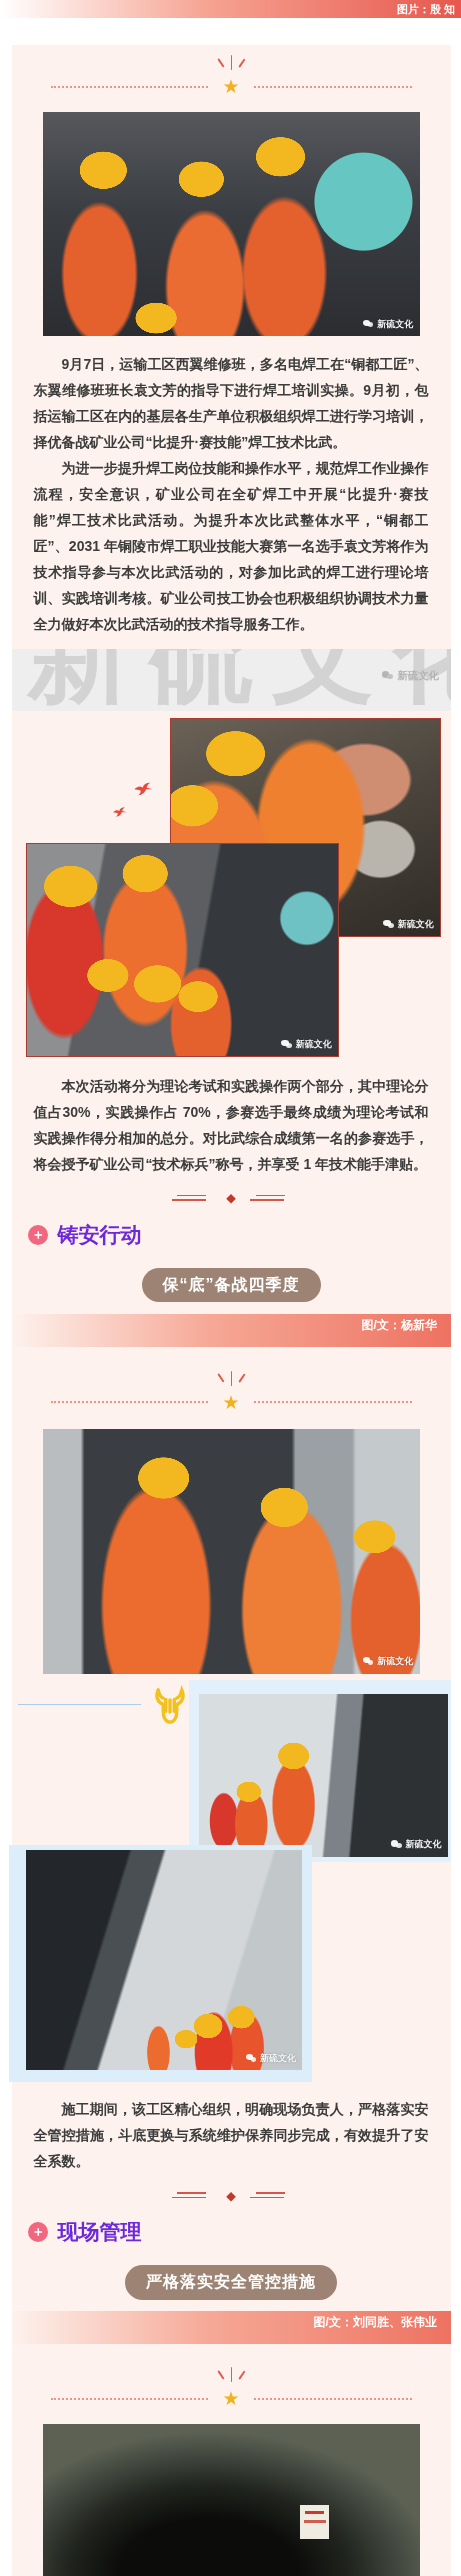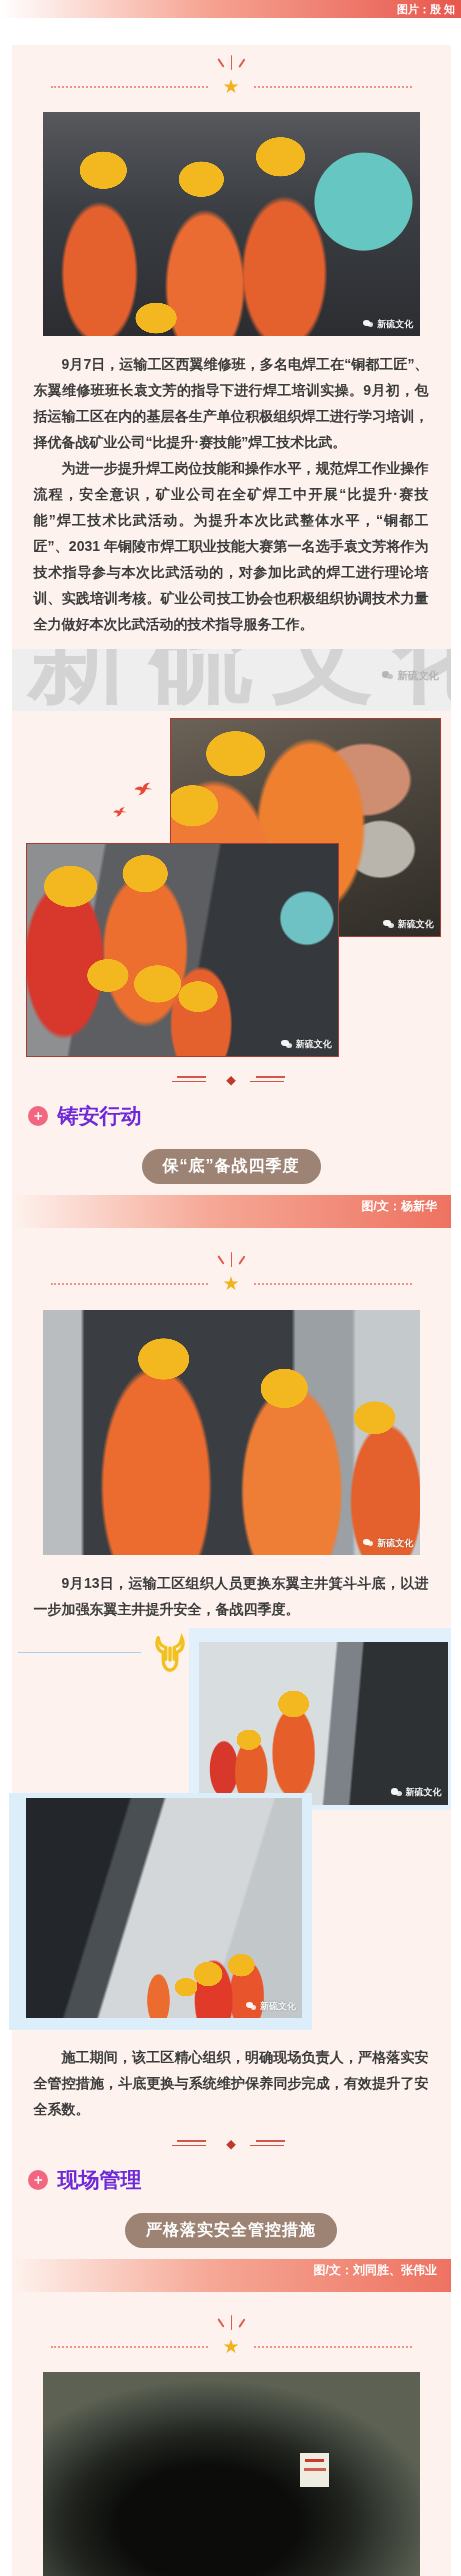--- a/index.html
+++ b/index.html
@@ -192,20 +192,23 @@
         </div>
       </div>
       <div class="ph frame photoB ph-b">
         <div class="wm">
           <span class="wx"></span>
           <span>新硫文化</span>
         </div>
       </div>
     </div>
 
+    <div class="text-block">
+      <p class="p">本次活动将分为理论考试和实践操作两个部分，其中理论分值占30%，实践操作占 70%，参赛选手最终成绩为理论考试和实践操作得分相加的总分。对比武综合成绩第一名的参赛选手，将会授予矿业公司“技术标兵”称号，并享受 1 年技术能手津贴。</p>
+    </div>
 
     <div class="fdiv">
       <div class="lines"></div>
       <div class="diamond">◆</div>
       <div class="lines"></div>
     </div>
 
     <div class="sec-header">
       <div class="plus-badge">＋</div>
       <div class="sec-label">铸安行动</div>
@@ -230,23 +233,20 @@
       <div class="dots"></div>
     </div>
 
     <div class="ph ph2">
       <div class="wm">
         <span class="wx"></span>
         <span>新硫文化</span>
       </div>
     </div>
 
-    <div class="text-block">
-      <p class="p">9月13日，运输工区组织人员更换东翼主井箕斗斗底，以进一步加强东翼主井提升安全，备战四季度。</p>
-    </div>
 
     <div class="collage2">
       <div class="blue-line"></div>
       <svg class="lyre" viewBox="0 0 24 26" fill="none" stroke="#f2c11e" stroke-width="2" stroke-linecap="round">
         <path d="M5 3 C3.5 6.5 4.5 10.5 8 11.5 L8 16 C8 19.5 9.8 22 12 22 C14.2 22 16 19.5 16 16 L16 11.5 C19.5 10.5 20.5 6.5 19 3 C18.2 6 17.2 7.5 16 7.8"></path>
         <path d="M5 3 C5.8 6 6.8 7.5 8 7.8 M9.5 8.5 L9.5 15.5 M12 8.8 L12 16 M14.5 8.5 L14.5 15.5"></path>
       </svg>
       <div class="panelC">
         <div class="ph ph-c">
           <div class="wm">

